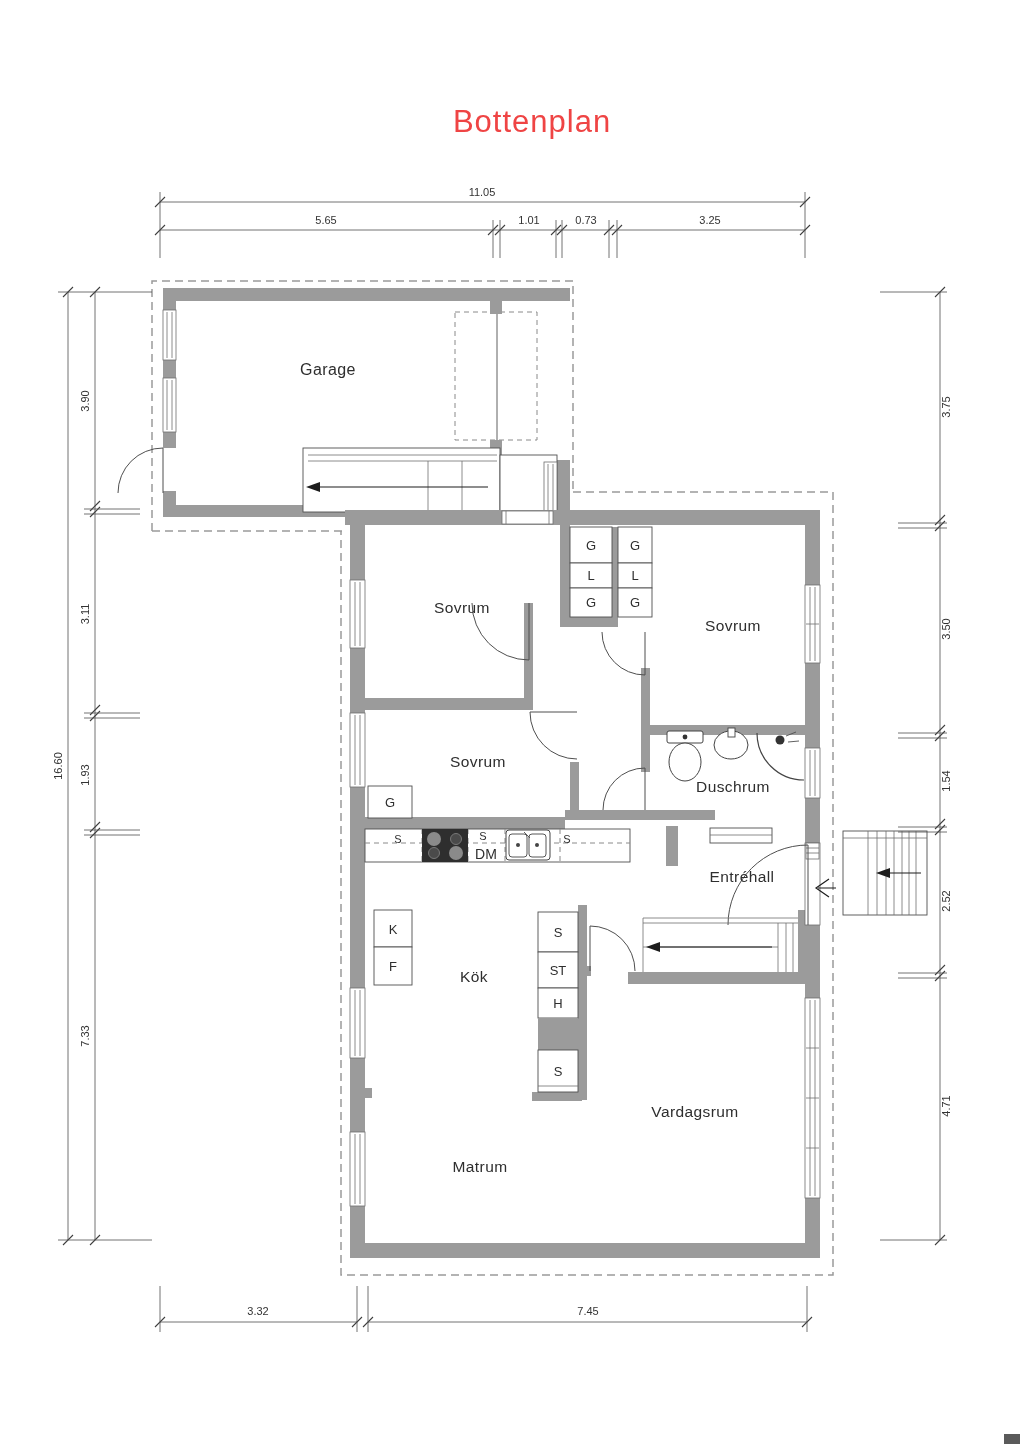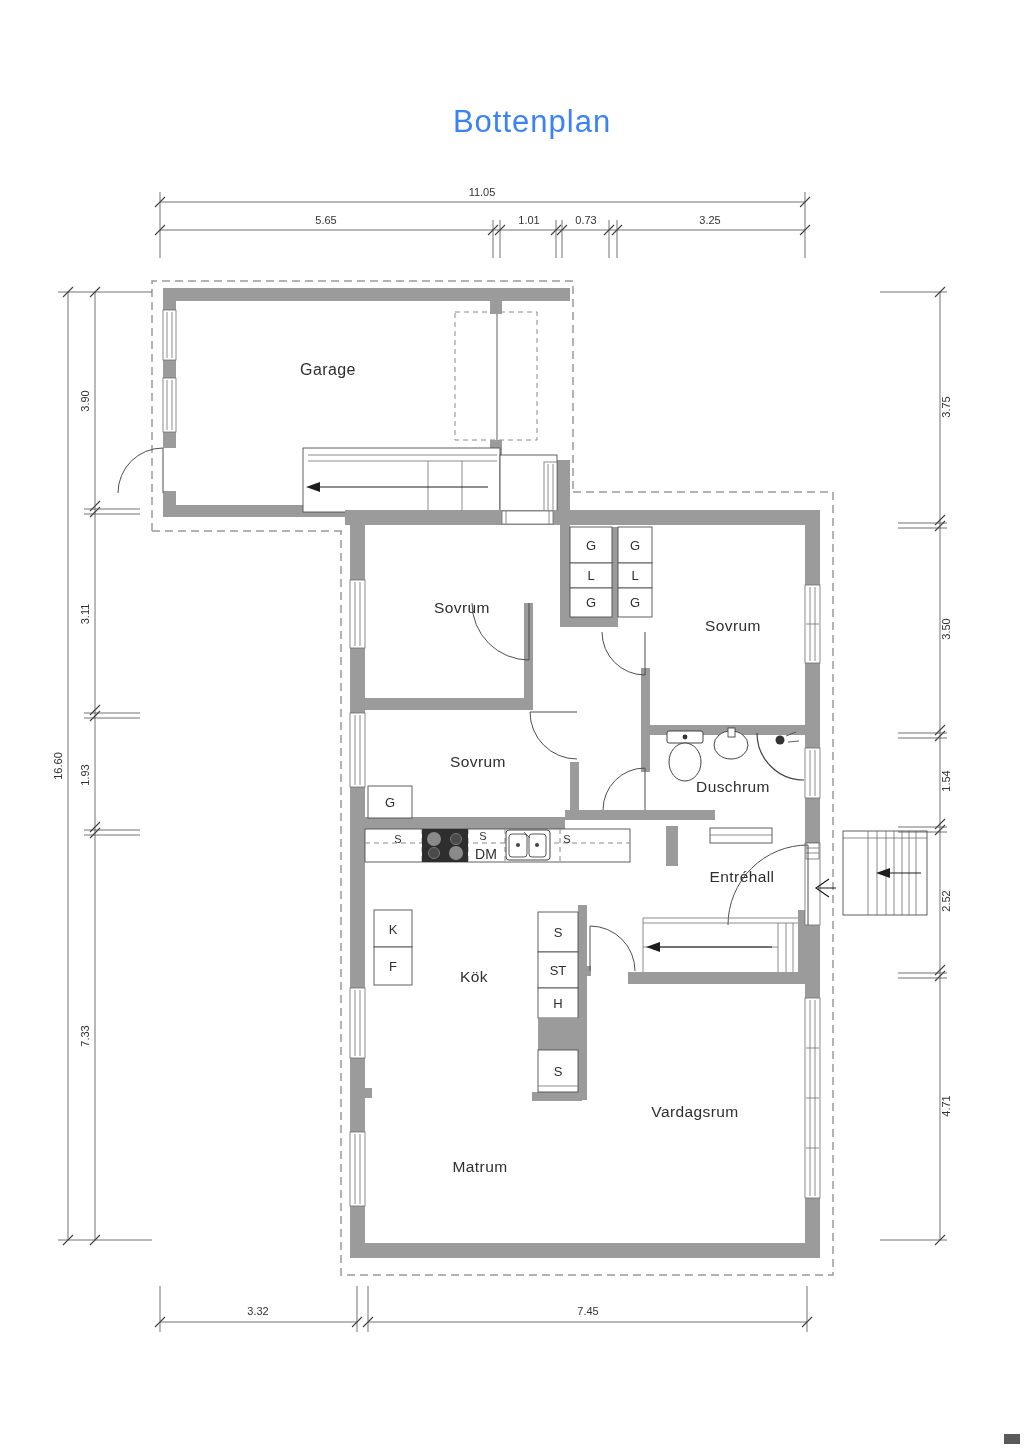--- a/index.html
+++ b/index.html
@@ -1,19 +1,19 @@
 <!DOCTYPE html>
 <html><head>
 <meta charset="utf-8">
 <style>
   html,body{margin:0;padding:0;background:#fff;}
   .canvas{position:relative;width:1024px;height:1448px;background:#ffffff;overflow:hidden;
           font-family:"Liberation Sans",sans-serif;}
   .title{position:absolute;top:104px;left:532px;transform:translateX(-50%);
-         font-size:31px;font-weight:500;letter-spacing:1px;color:#3b82f6;white-space:nowrap;}
+         font-size:31px;font-weight:500;letter-spacing:1px;color:#ef4444;white-space:nowrap;}
   svg{position:absolute;left:0;top:0;}
   svg text{font-family:"Liberation Sans",sans-serif;fill:#2e2e2e;}
   .wall{fill:#9b9b9b;stroke:none;}
   .thin{stroke:#4f4f4f;stroke-width:.9;fill:none;}
   .lt{stroke:#6e6e6e;stroke-width:.8;fill:none;}
   .win{fill:#ffffff;stroke:#6e6e6e;stroke-width:.8;}
   .box{fill:#ffffff;stroke:#4f4f4f;stroke-width:.9;}
   .dash{stroke:#9a9a9a;stroke-width:1.5;fill:none;stroke-dasharray:8 5;}
   .dash2{stroke:#8a8a8a;stroke-width:1;fill:none;stroke-dasharray:5 4;}
   .arc{stroke:#4f4f4f;stroke-width:1;fill:none;}

